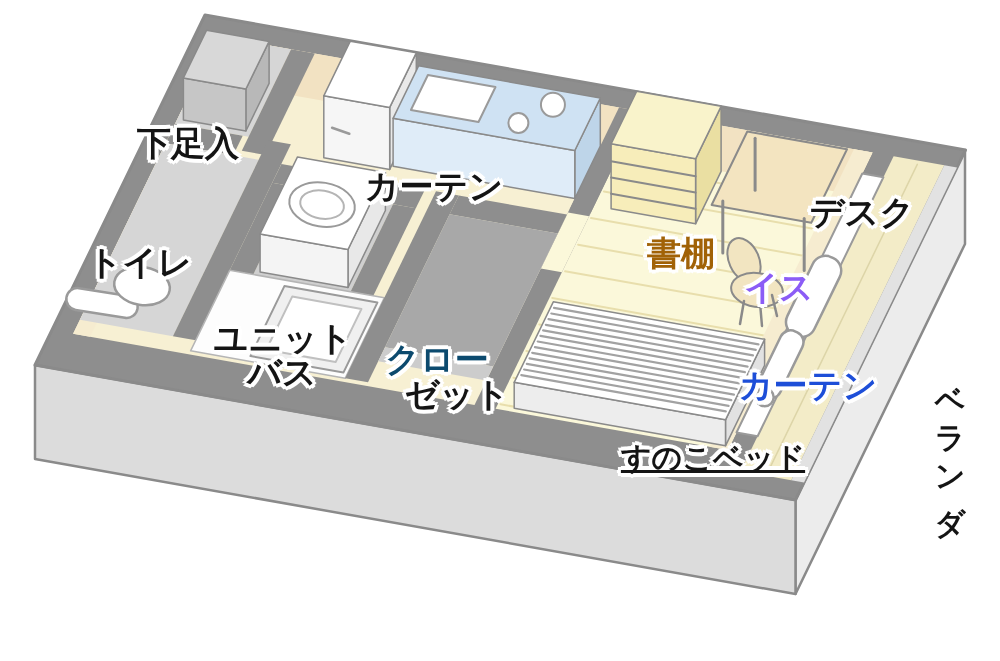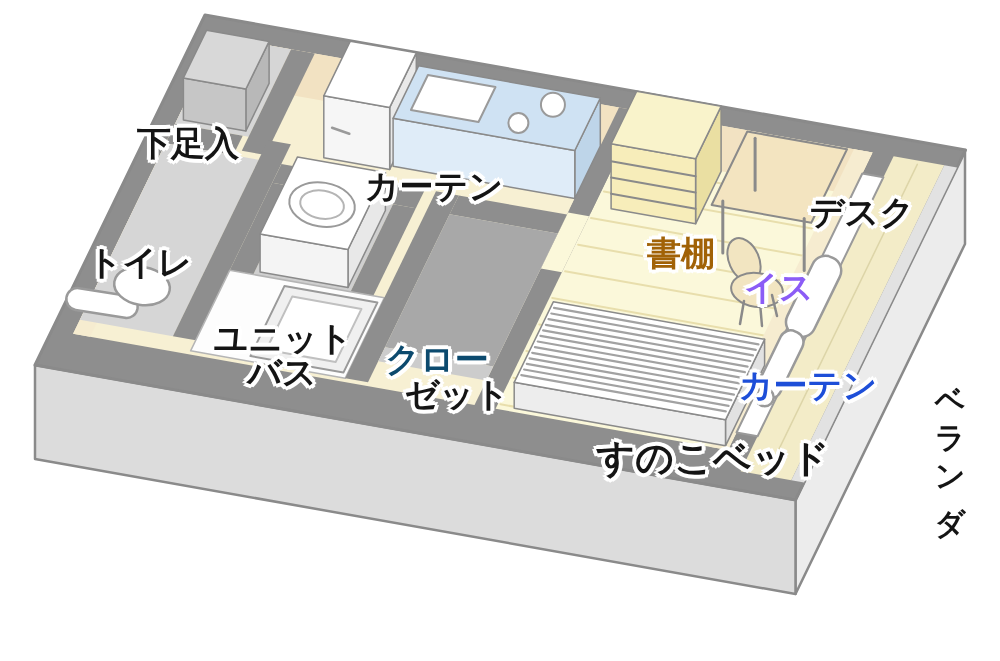--- a/index.html
+++ b/index.html
@@ -4,21 +4,21 @@
 <style>
   html,body{margin:0;padding:0;background:#ffffff;}
   #stage{position:relative;width:1000px;height:661px;background:#ffffff;overflow:hidden;
          font-family:"Liberation Sans",sans-serif;}
   #plan{position:absolute;left:0;top:0;}
   .lbl{position:absolute;transform:translate(-50%,-50%);
        font-family:"Liberation Sans","DejaVu Sans",sans-serif;
        font-weight:700;font-size:34px;color:#141414;white-space:nowrap;line-height:1;
        text-shadow:-3px -3px 0 #fff,3px -3px 0 #fff,-3px 3px 0 #fff,3px 3px 0 #fff,
                    -4px 0 0 #fff,4px 0 0 #fff,0 -4px 0 #fff,0 4px 0 #fff;}
-  .lbl.small{font-size:38px;}
+  .lbl.small{font-size:30px;text-decoration:underline;}
   .lbl.v{writing-mode:vertical-rl;font-size:30px;letter-spacing:6px;
        text-shadow:-3px -3px 0 #fff,3px -3px 0 #fff,-3px 3px 0 #fff,3px 3px 0 #fff,
                    -4px 0 0 #fff,4px 0 0 #fff,0 -4px 0 #fff,0 4px 0 #fff;}
 </style>
 </head>
 <body>
 
 <div id="stage">
   <svg id="plan" width="1000" height="661" viewBox="0 0 1000 661">
       <polygon points="965.0,150.0 795.5,500.0 795.5,594.0 965.0,244.0" fill="#ececec" stroke="#8a8a8a" stroke-width="2.5" stroke-linejoin="round"></polygon>

